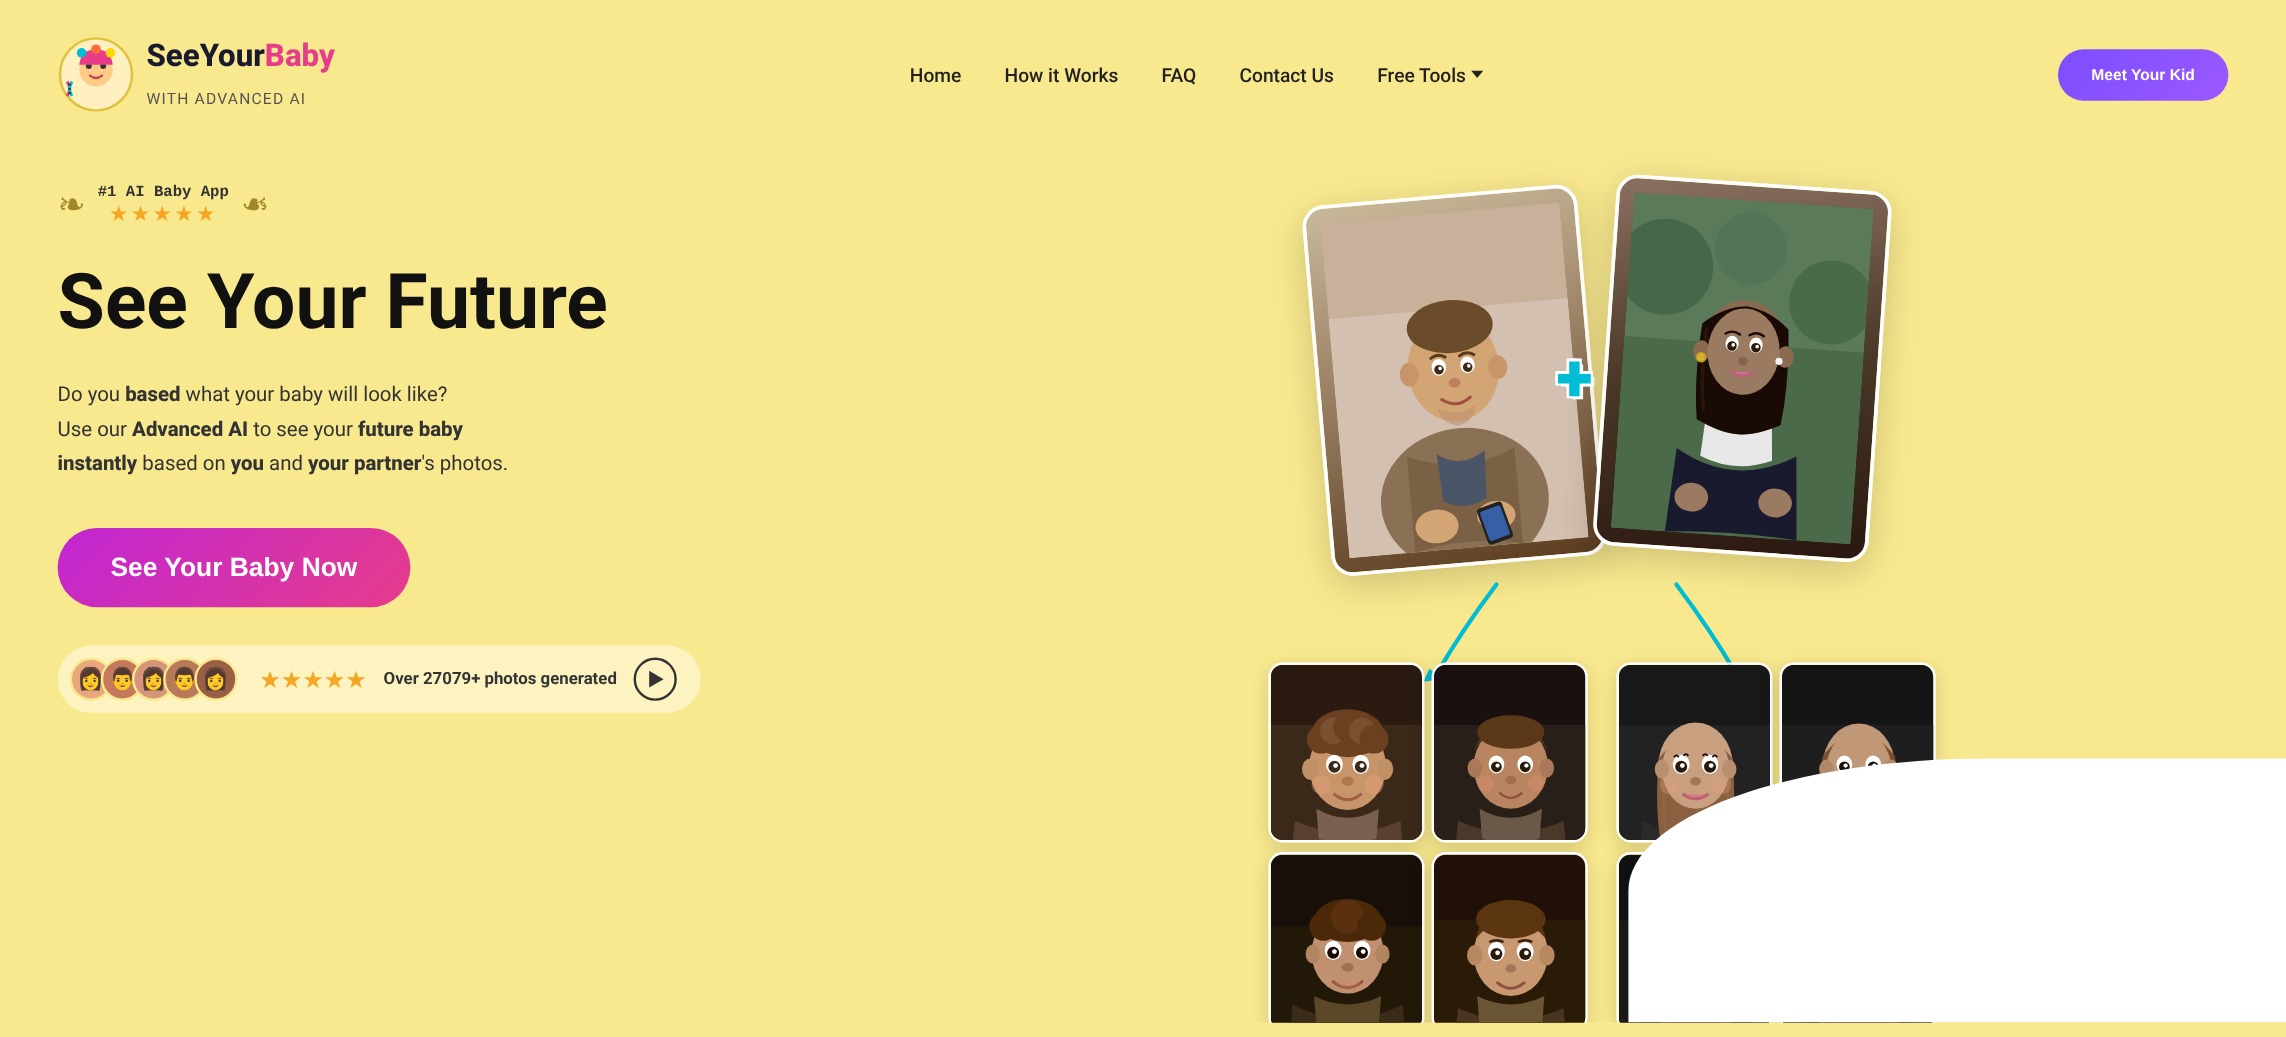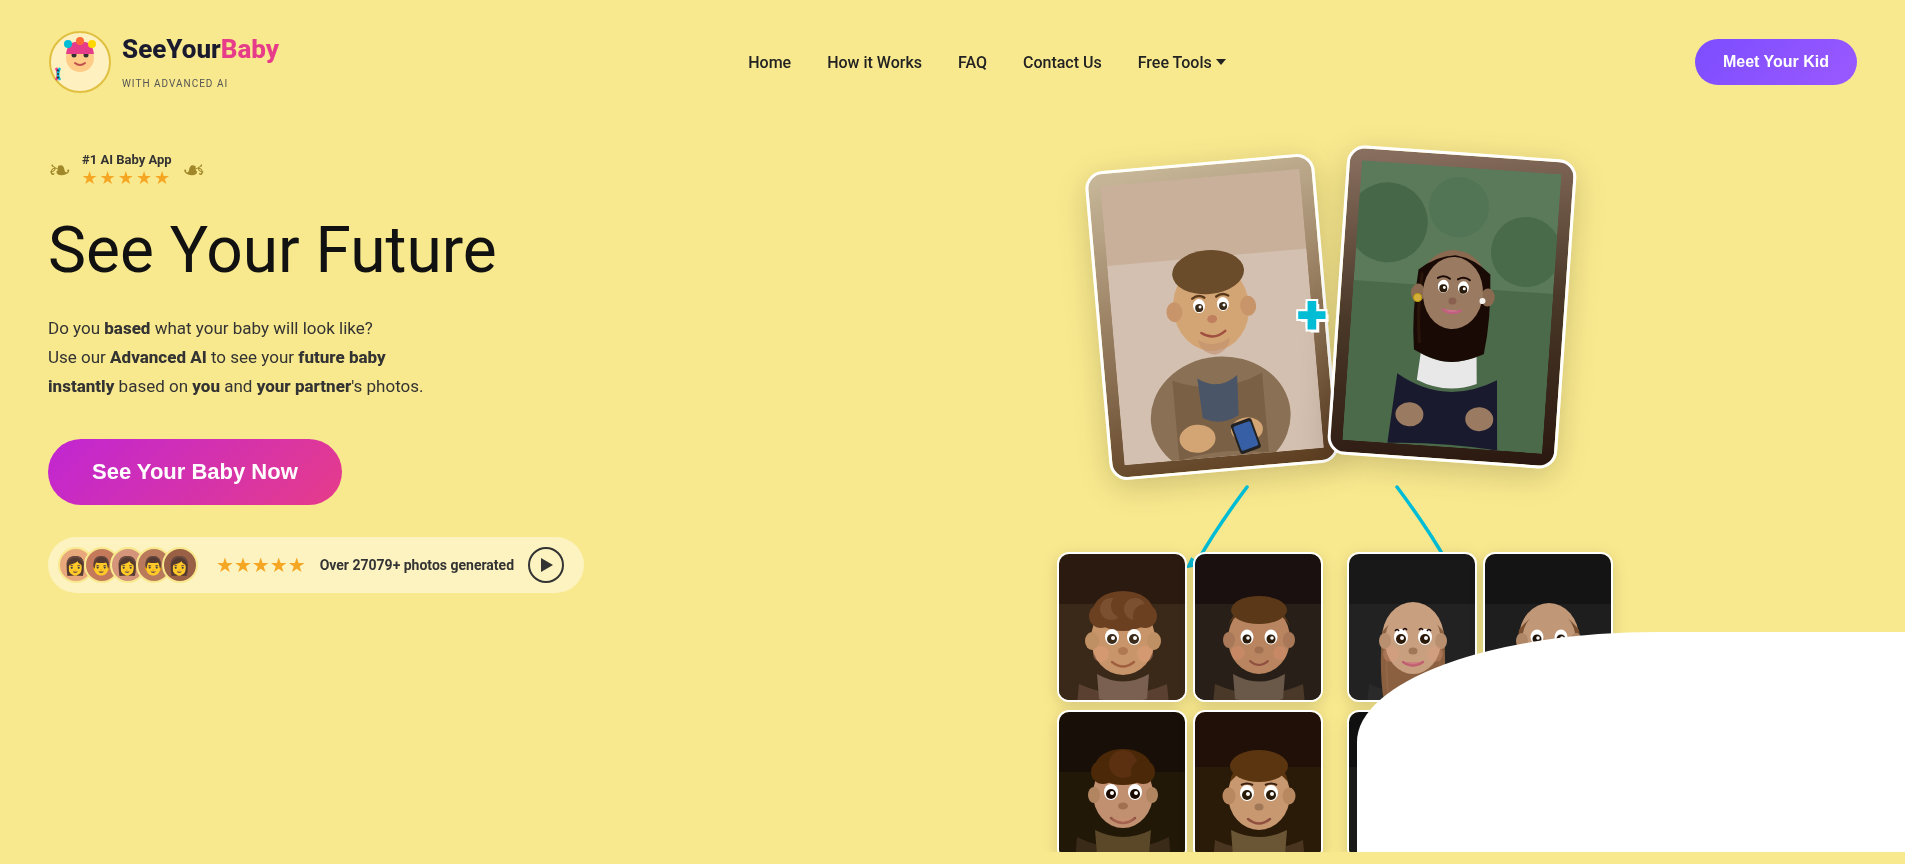--- a/index.html
+++ b/index.html
@@ -35,21 +35,21 @@
     }
     .logo-title {
       font-size: 26px;
       font-weight: 800;
       line-height: 1.1;
     }
     .logo-see { color: #1a1a2e; }
     .logo-your { color: #1a1a2e; }
     .logo-baby { color: #e63c8a; }
     .logo-subtitle {
-      font-size: 10px;
+      font-size: 13px;
       color: #555;
       letter-spacing: 1px;
       text-transform: uppercase;
       margin-top: 14px;
     }
     .nav-links {
       display: flex;
       gap: 36px;
       list-style: none;
     }
@@ -71,21 +71,21 @@
       border-left: 5px solid transparent;
       border-right: 5px solid transparent;
       border-top: 6px solid #222;
     }
     .meet-btn {
       background: linear-gradient(135deg, #7c4dff, #9b59ff);
       color: #fff;
       border: none;
       border-radius: 50px;
       padding: 14px 28px;
-      font-size: 16px;
+      font-size: 13px;
       font-weight: 700;
       cursor: pointer;
       white-space: nowrap;
     }
 
     
     .hero {
       display: flex;
       align-items: flex-start;
       justify-content: space-between;
@@ -110,30 +110,31 @@
     }
     .award-text {
       display: flex;
       flex-direction: column;
       align-items: center;
     }
     .award-label {
       font-size: 13px;
       font-weight: 700;
       color: #333;
+      font-family: Liberation Mono, monospace;
     }
     .stars {
       color: #f5a623;
       font-size: 18px;
       letter-spacing: 2px;
     }
 
     .hero-heading {
       font-size: 64px;
-      font-weight: 400;
+      font-weight: 700;
       line-height: 1.1;
       color: #111;
       margin-bottom: 28px;
     }
     .hero-desc {
       font-size: 17px;
       line-height: 1.7;
       color: #333;
       margin-bottom: 38px;
     }

